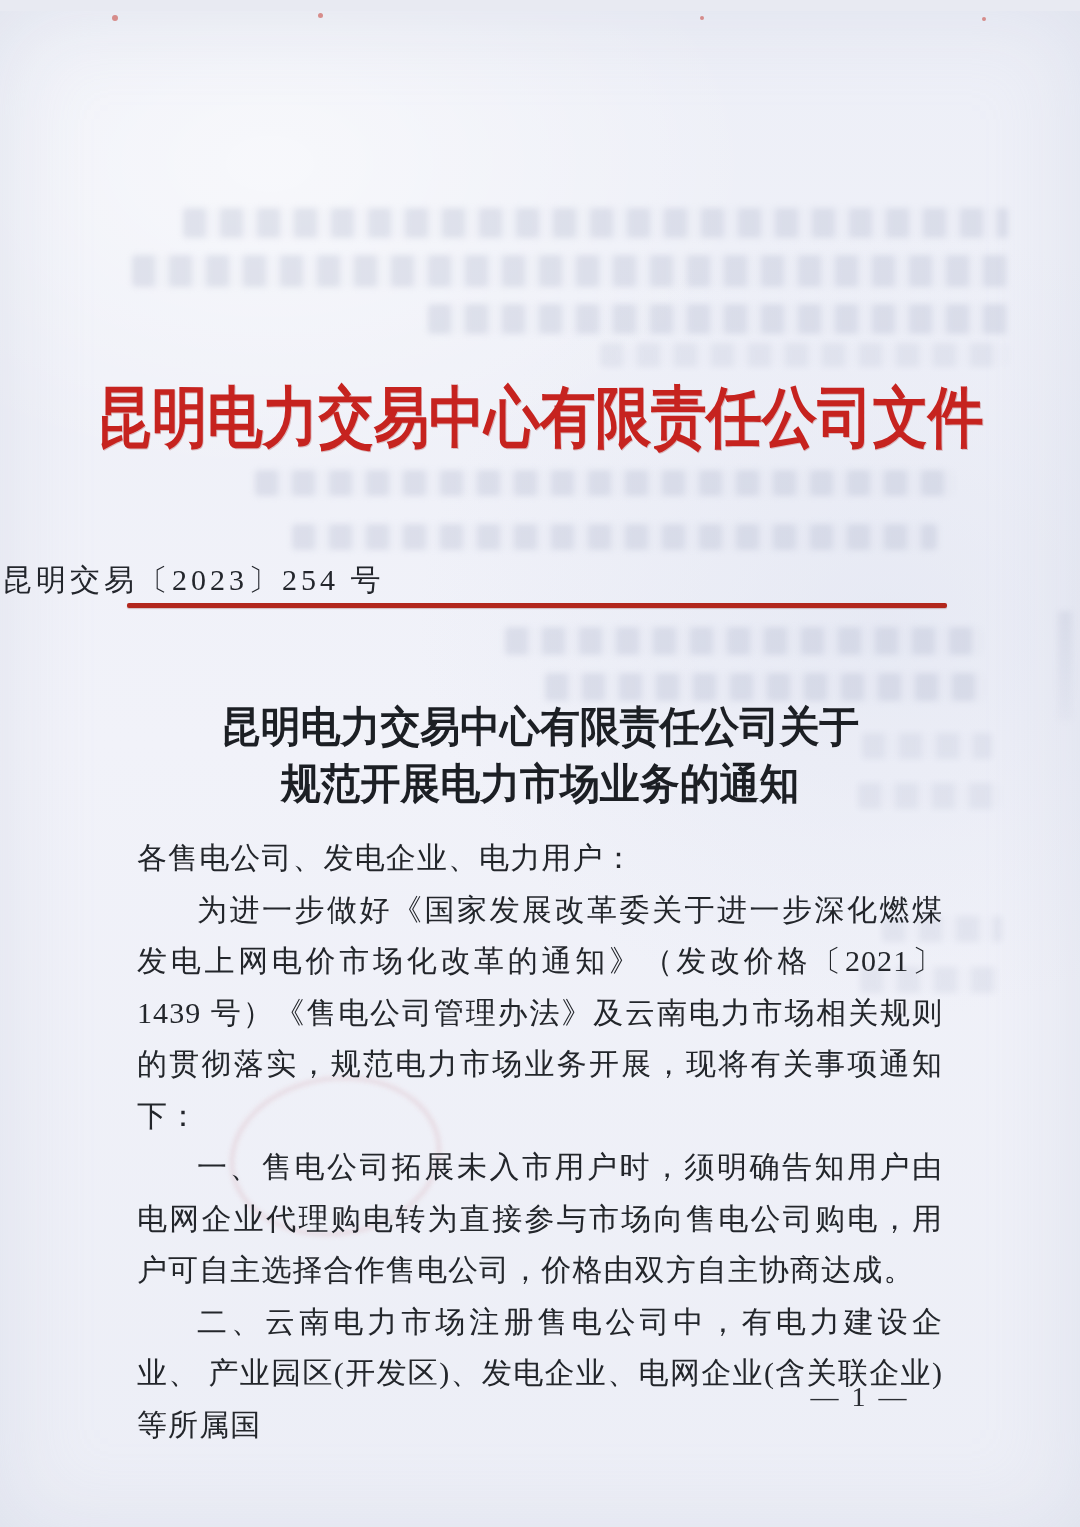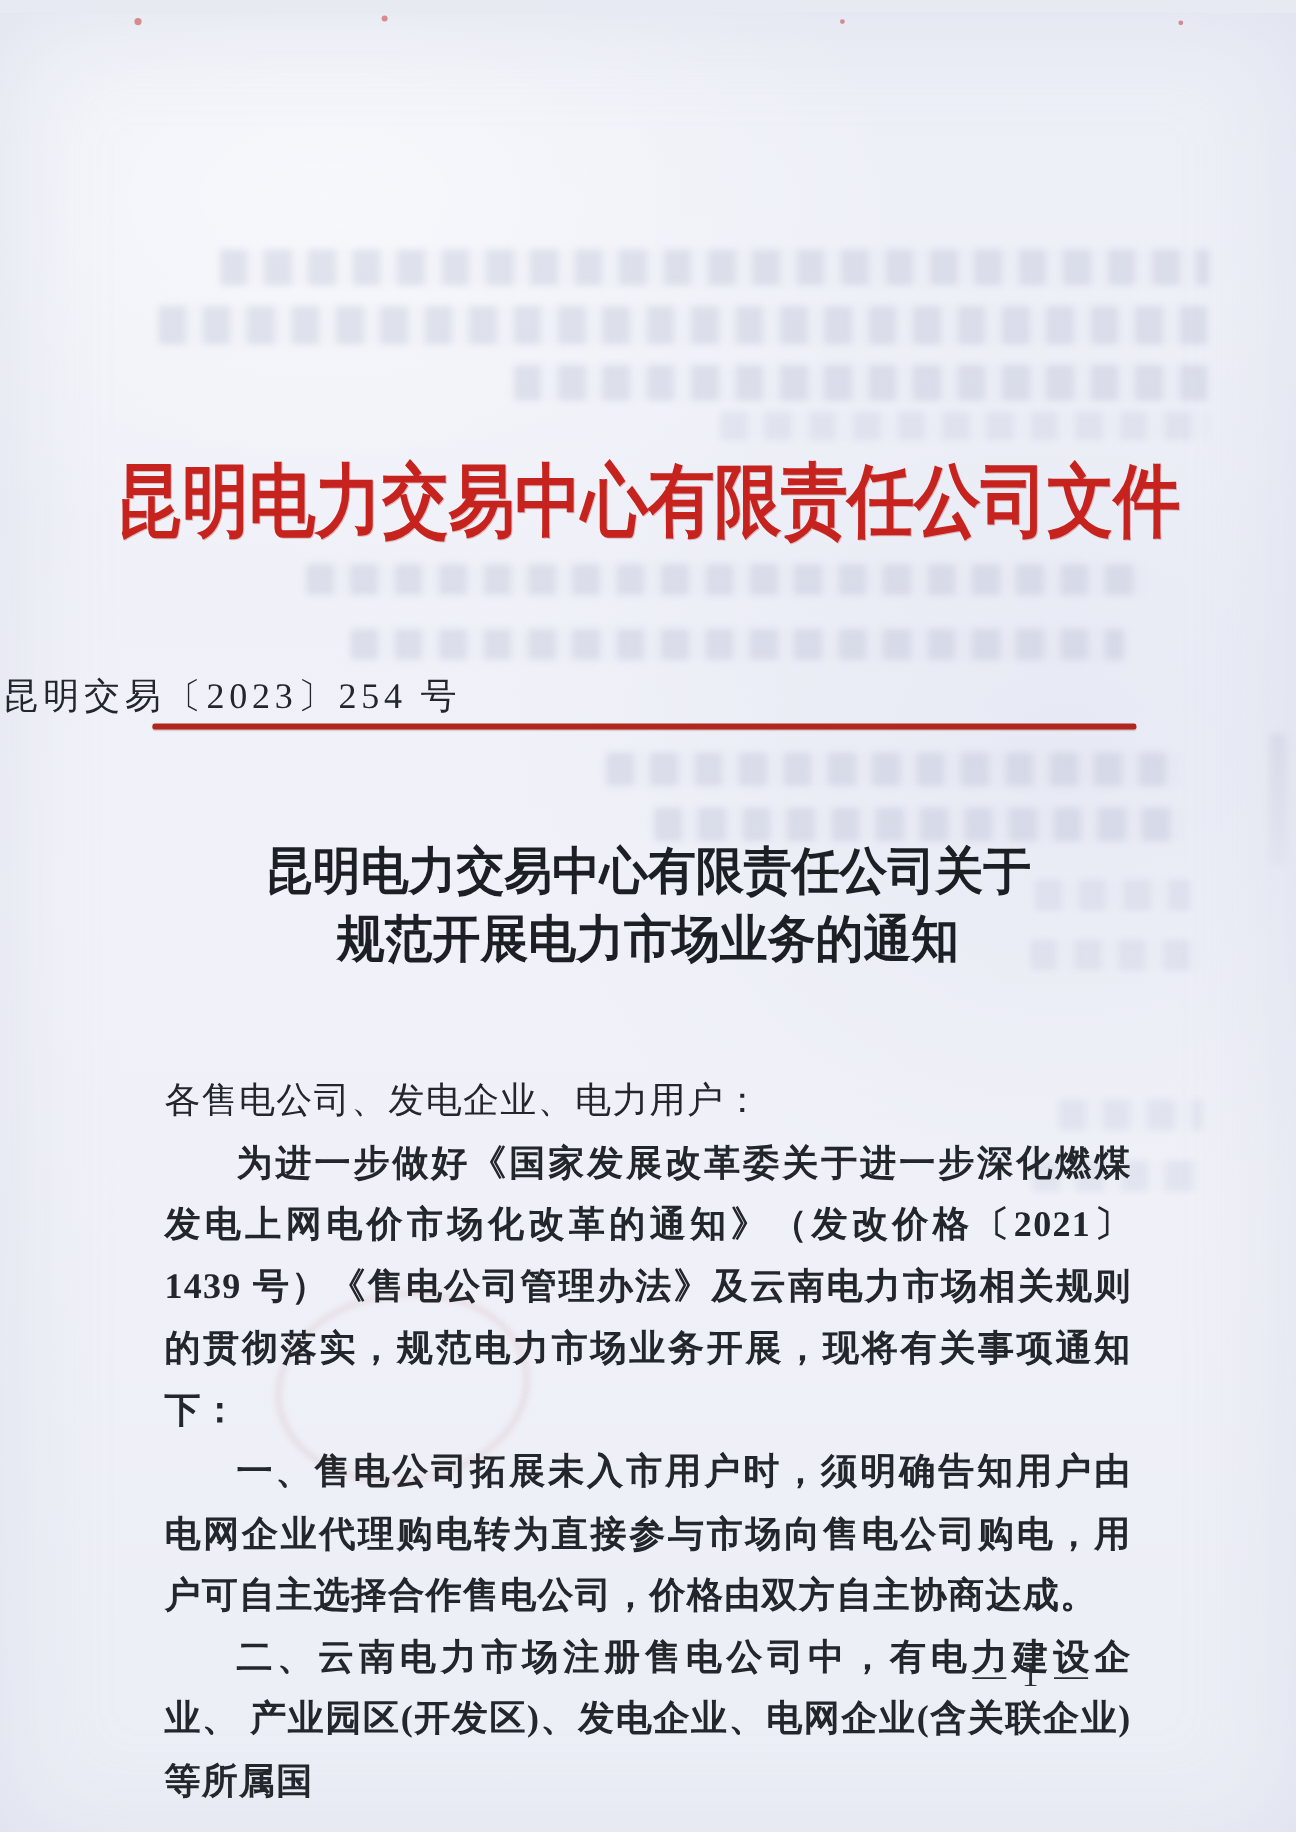--- a/index.html
+++ b/index.html
@@ -67,31 +67,31 @@
     font-weight: 700;
     line-height: 57px;
     transform: scaleX(0.95);
     transform-origin: 50% 0;
     color: #1c1f24;
   }
 
   
   .body-text {
     position: absolute;
-    top: 881px;
+    top: 821px;
     left: 137px;
     width: 806px;
     font-size: 30px;
     line-height: 51.5px;
     letter-spacing: 1.1px;
     text-align: justify;
     color: #23262b;
   }
   .body-text p { margin: 0; }
-  .body-text p.para { text-indent: 2em; font-weight: bold; }
+  .body-text p.para { text-indent: 2em; }
 
   .page-number {
     position: absolute;
     top: 1370px;
     left: 755px;
     width: 210px;
     text-align: center;
     font-size: 28px;
     letter-spacing: 3px;
     color: #2a2d33;

